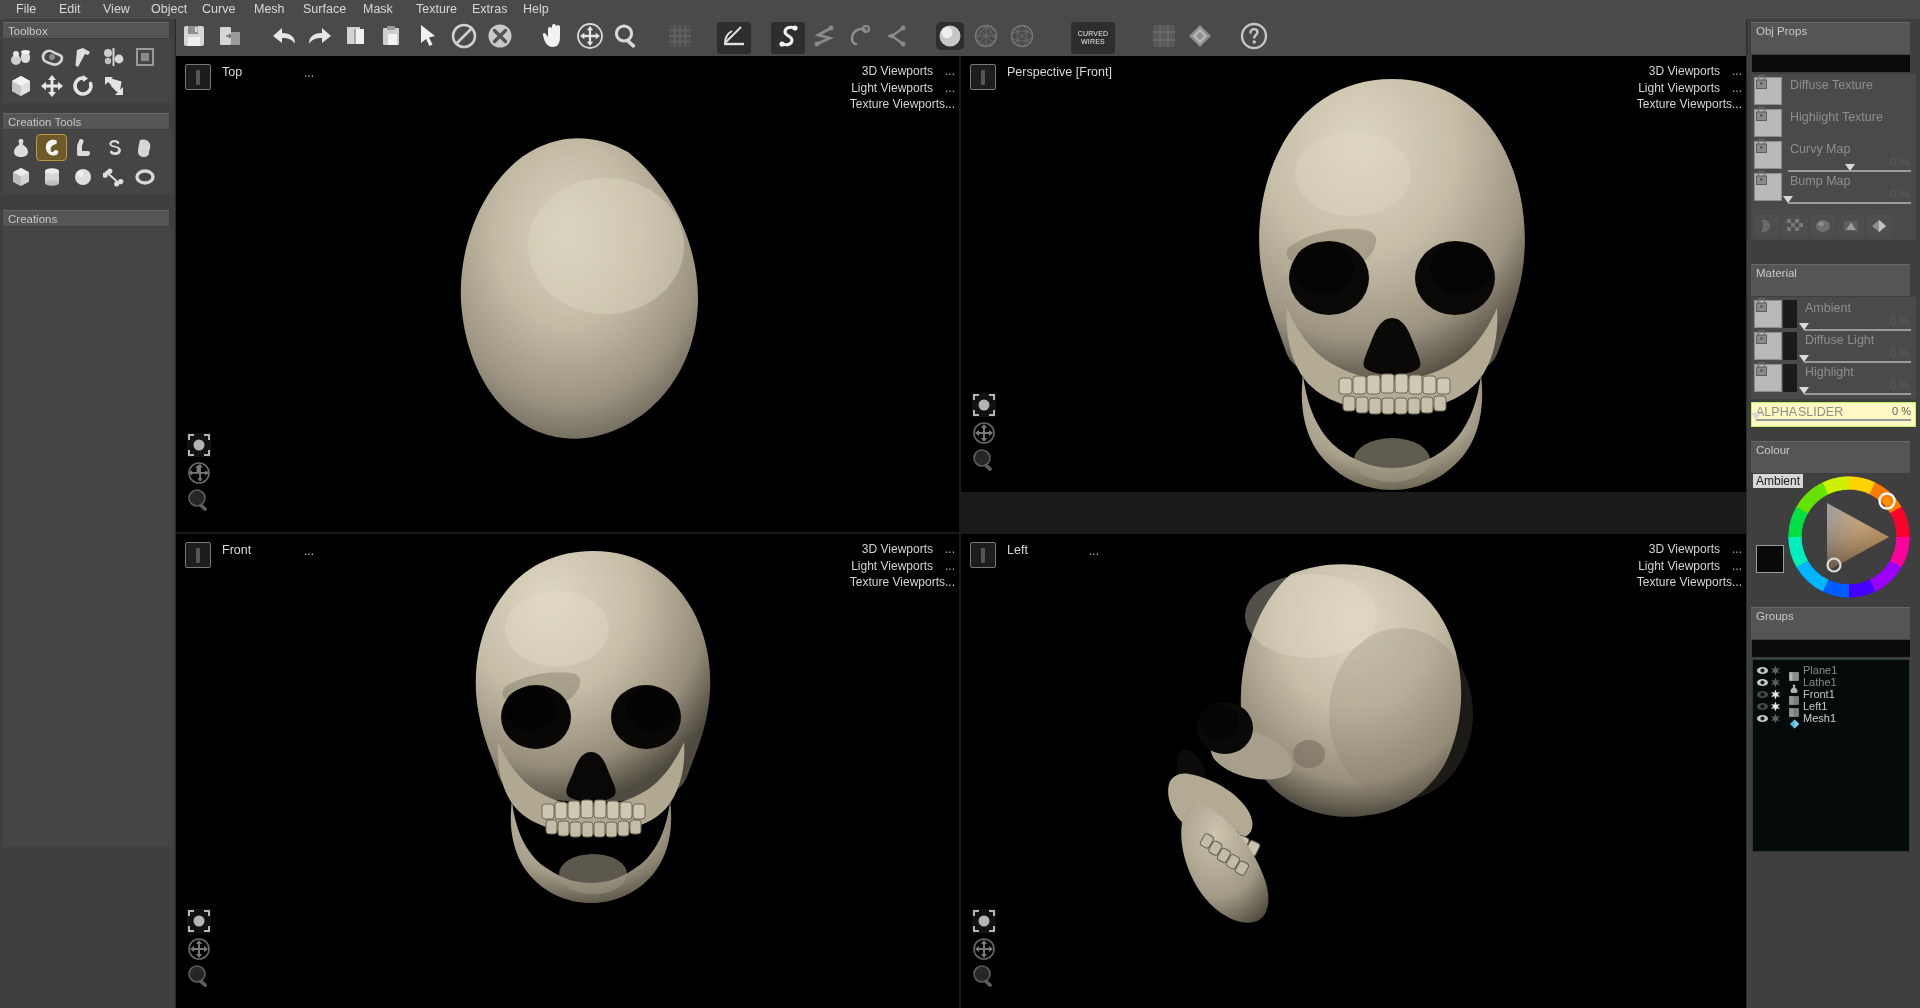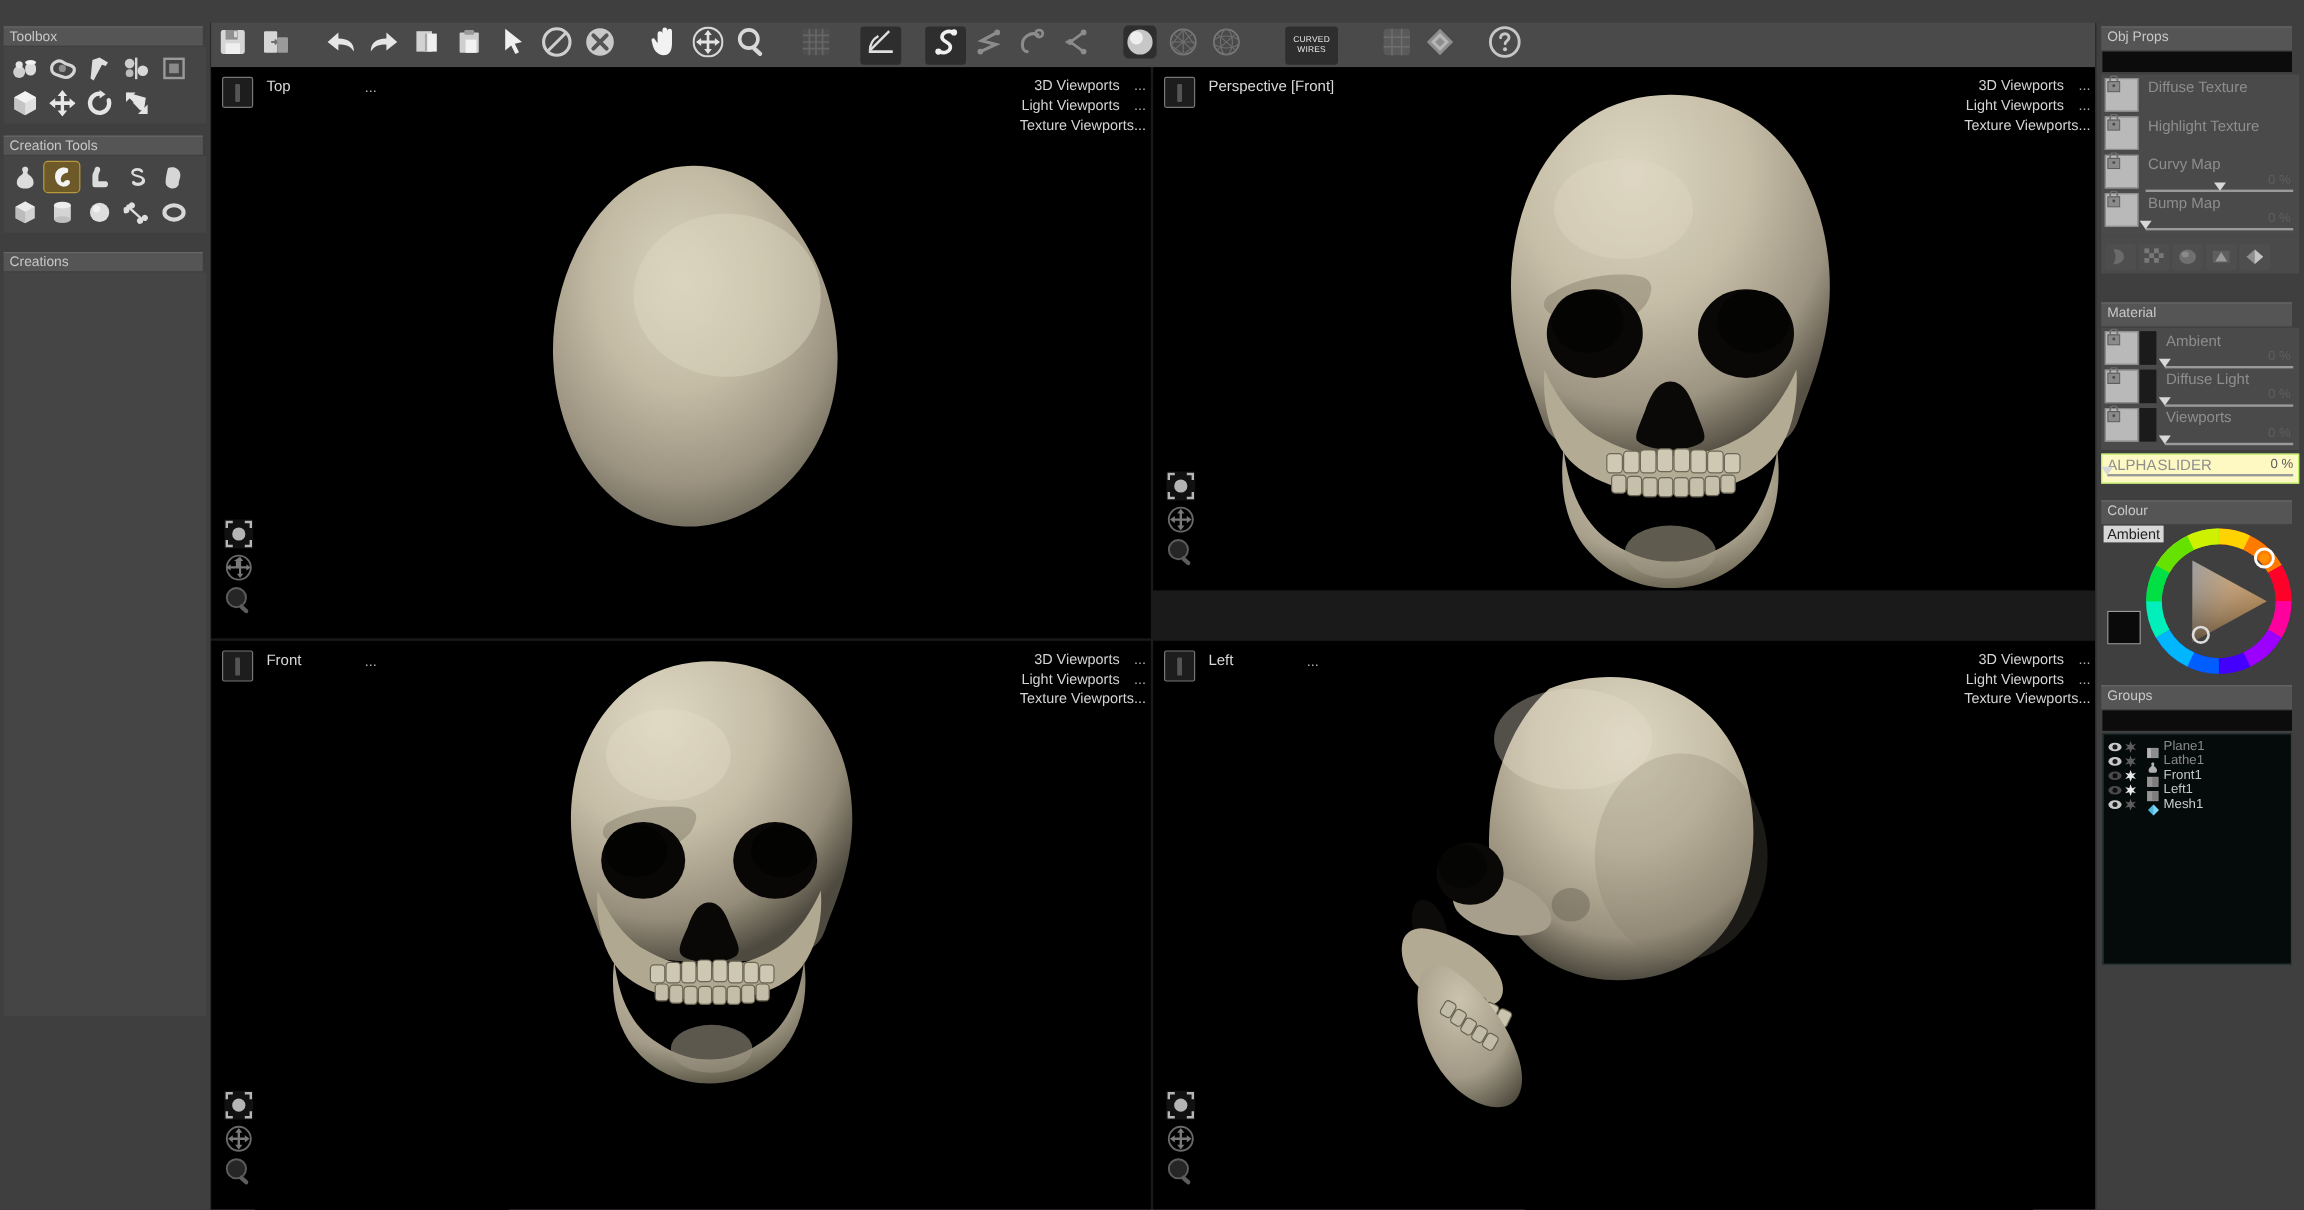--- a/index.html
+++ b/index.html
@@ -104,21 +104,21 @@
 
   
   .skullwrap { position:absolute; left:0; top:0; width:100%; height:100%; }
 
   
   .rightpanel {
     position:absolute; left:1746px; top:19px; width:174px; height:989px;
     background:#3f3f3f; border-left:1px solid #2a2a2a;
   }
   .rp-header {
-    height:20px; background:#555; color:#c9c9c9; font-size:11.5px;
+    height:32px; background:#555; color:#c9c9c9; font-size:11.5px;
     line-height:16px; padding-left:5px; margin:3px 10px 0 4px;
     border-top:1px solid #686868;
   }
   .rp-body { background:#4a4a4a; margin:1px 4px 0 4px; padding:3px; }
   .blackbar { background:#0c0c0c; height:17px; margin:1px 10px 2px 5px; }
   .row {
     display:flex; align-items:flex-start; position:relative; height:32px;
   }
   .swatch-lock {
     width:28px; height:28px; background:#b9b9b9; position:relative; flex:0 0 auto;
@@ -181,20 +181,33 @@
   .grp-type { width:10px; height:9px; margin-left:7px; flex:0 0 auto; }
   .grp-name { color:#8b8b8b; font-size:11px; margin-left:4px; line-height:11px; }
   .grp-row.sel .grp-name { color:#cfcfcf; }
   .grp-row.active .grp-name { color:#c5c5c5; }
 </style>
 </head>
 <body>
 
 <div class="app">
 
+  <div class="menubar" id="menubar">
+      <div class="menu-item" style="position: absolute; left: 10px;">File</div>
+      <div class="menu-item" style="position: absolute; left: 53px;">Edit</div>
+      <div class="menu-item" style="position: absolute; left: 97px;">View</div>
+      <div class="menu-item" style="position: absolute; left: 145px;">Object</div>
+      <div class="menu-item" style="position: absolute; left: 196px;">Curve</div>
+      <div class="menu-item" style="position: absolute; left: 248px;">Mesh</div>
+      <div class="menu-item" style="position: absolute; left: 297px;">Surface</div>
+      <div class="menu-item" style="position: absolute; left: 357px;">Mask</div>
+      <div class="menu-item" style="position: absolute; left: 410px;">Texture</div>
+      <div class="menu-item" style="position: absolute; left: 466px;">Extras</div>
+      <div class="menu-item" style="position: absolute; left: 517px;">Help</div>
+    </div>
 
   <div class="leftpanel">
 
     <div class="panel-header">Toolbox</div>
     <div class="panel-body">
       <div class="icon-grid">
         <div class="ic">
           <svg width="22" height="20" viewBox="0 0 22 20">
               <ellipse cx="6" cy="13" rx="5" ry="5" fill="#cfcfcf"></ellipse>
               <ellipse cx="6" cy="7" rx="3" ry="3" fill="#e3e3e3"></ellipse>
@@ -922,21 +935,21 @@
         </div>
         <div class="row">
           <div class="swatch-lock">
             <svg class="lockglyph" viewBox="0 0 11 14">
               <rect x="0.5" y="5" width="10" height="8.5" fill="#8a8a8a" stroke="#5e5e5e"></rect>
               <path d="M2.5 5V3a3 3 0 0 1 6 0v2" fill="none" stroke="#6e6e6e" stroke-width="1.4"></path>
               <circle cx="5.5" cy="8.5" r="1.2" fill="#4a4a4a"></circle>
             </svg>
           </div>
           <div class="colchip"></div>
-          <div class="rowlabel">Viewports</div>
+          <div class="rowlabel">Highlight</div>
           <div class="slidearea mat">
             <div class="slider-val">0 %</div>
             <div class="slider-track">
               <div class="slider-thumb" style="left: calc(0% - 5px);"></div>
             </div>
           </div>
         </div>
       </div>
     <div class="alpha-slider">
       <div class="alpha-labels">

